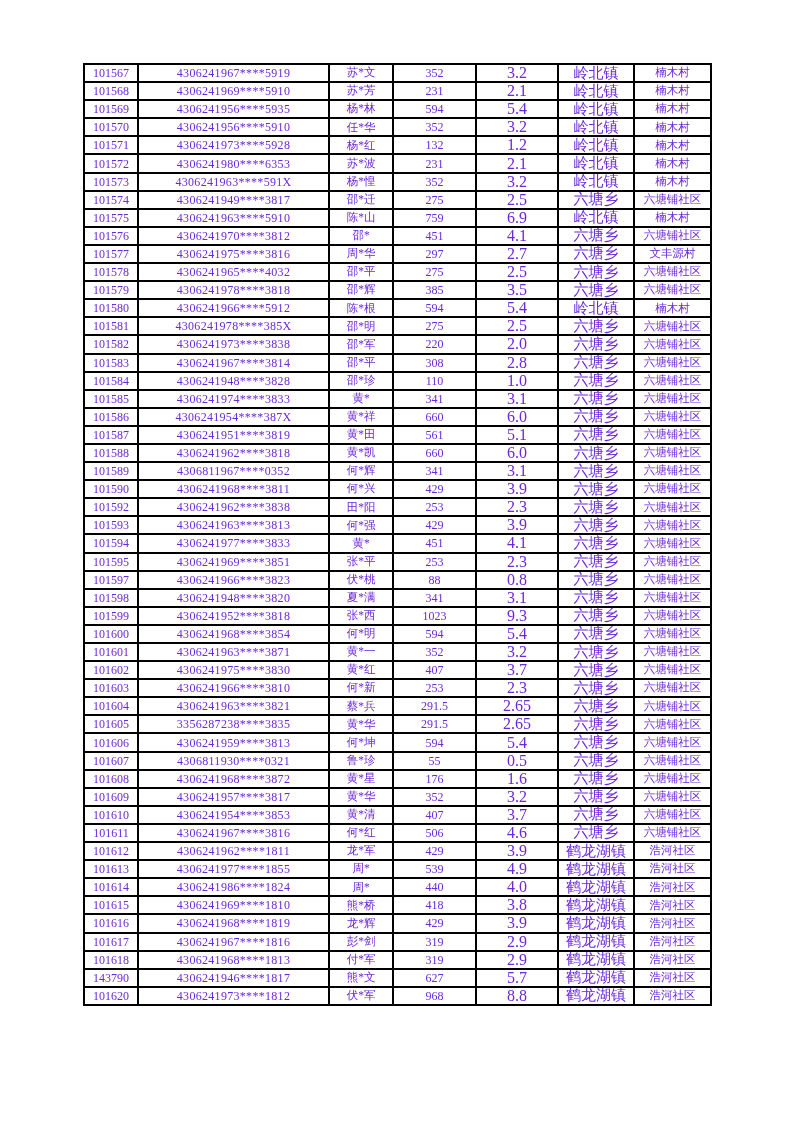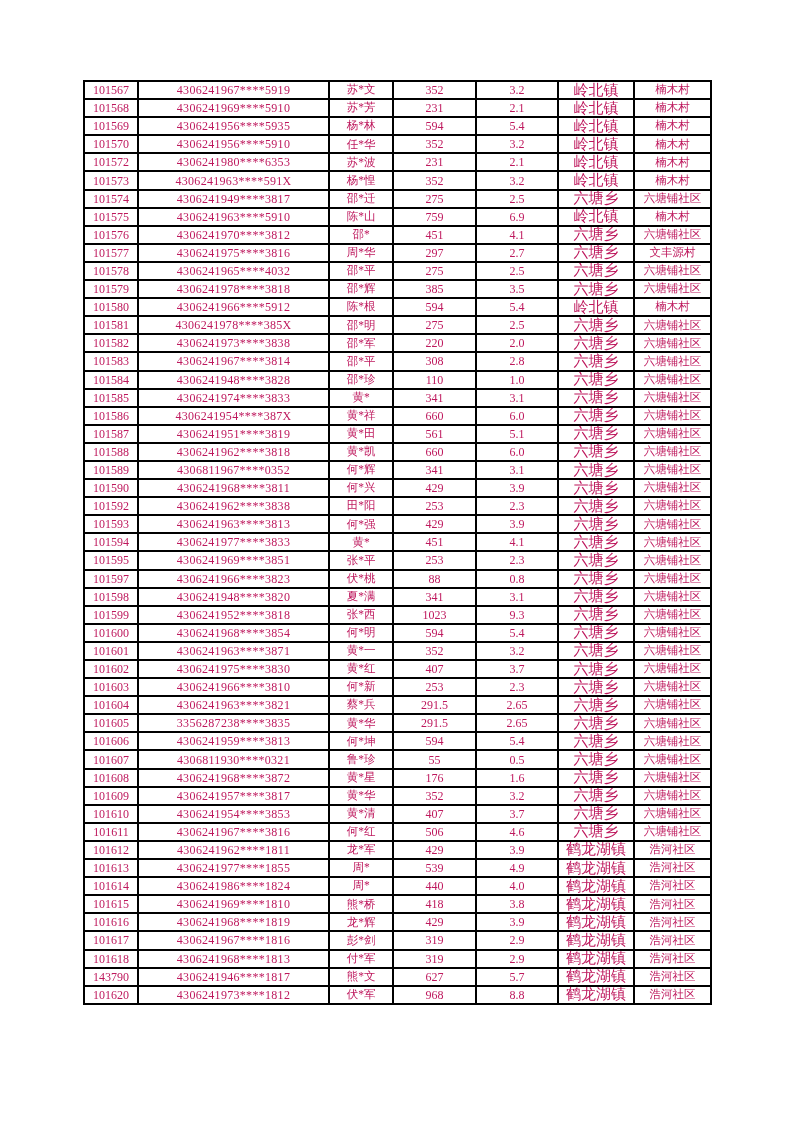--- a/index.html
+++ b/index.html
@@ -10,45 +10,45 @@
   .page {
     position: relative;
     width: 794px;
     height: 1122px;
     background: #ffffff;
     overflow: hidden;
   }
   table.records {
     position: absolute;
     left: 83px;
-    top: 80px;
+    top: 63px;
     width: 627px;
     border-collapse: collapse;
     table-layout: fixed;
     font-family: "Liberation Serif", "DejaVu Serif", serif;
     font-size: 12px;
-    color: #be185d;
+    color: #6d28d9;
   }
   table.records tr {
     height: 18.1px;
   }
   table.records td {
     border: 2px solid #000000;
     padding: 0;
     text-align: center;
     vertical-align: middle;
     white-space: nowrap;
     overflow: hidden;
     line-height: 1;
   }
   td.c-serial { font-size: 12px; }
   td.c-id     { font-size: 12px; letter-spacing: 0.3px; }
   td.c-name   { font-size: 11.5px; }
   td.c-num    { font-size: 12px; }
-  td.c-rate   { font-size: 12px; }
+  td.c-rate   { font-size: 16px; }
   td.c-town   { font-size: 15px; }
   td.c-vill   { font-size: 11.5px; margin-top: 8px; }
 </style>
 </head>
 <body>
 
 <div class="page">
   <table class="records">
     <colgroup>
       <col style="width:54px">
@@ -94,20 +94,29 @@
         <tr>
           <td class="c-serial">101570</td>
           <td class="c-id">4306241956****5910</td>
           <td class="c-name">任*华</td>
           <td class="c-num">352</td>
           <td class="c-rate">3.2</td>
           <td class="c-town">岭北镇</td>
           <td class="c-vill">楠木村</td>
         </tr>
 
+        <tr>
+          <td class="c-serial">101571</td>
+          <td class="c-id">4306241973****5928</td>
+          <td class="c-name">杨*红</td>
+          <td class="c-num">132</td>
+          <td class="c-rate">1.2</td>
+          <td class="c-town">岭北镇</td>
+          <td class="c-vill">楠木村</td>
+        </tr>
 
         <tr>
           <td class="c-serial">101572</td>
           <td class="c-id">4306241980****6353</td>
           <td class="c-name">苏*波</td>
           <td class="c-num">231</td>
           <td class="c-rate">2.1</td>
           <td class="c-town">岭北镇</td>
           <td class="c-vill">楠木村</td>
         </tr>

